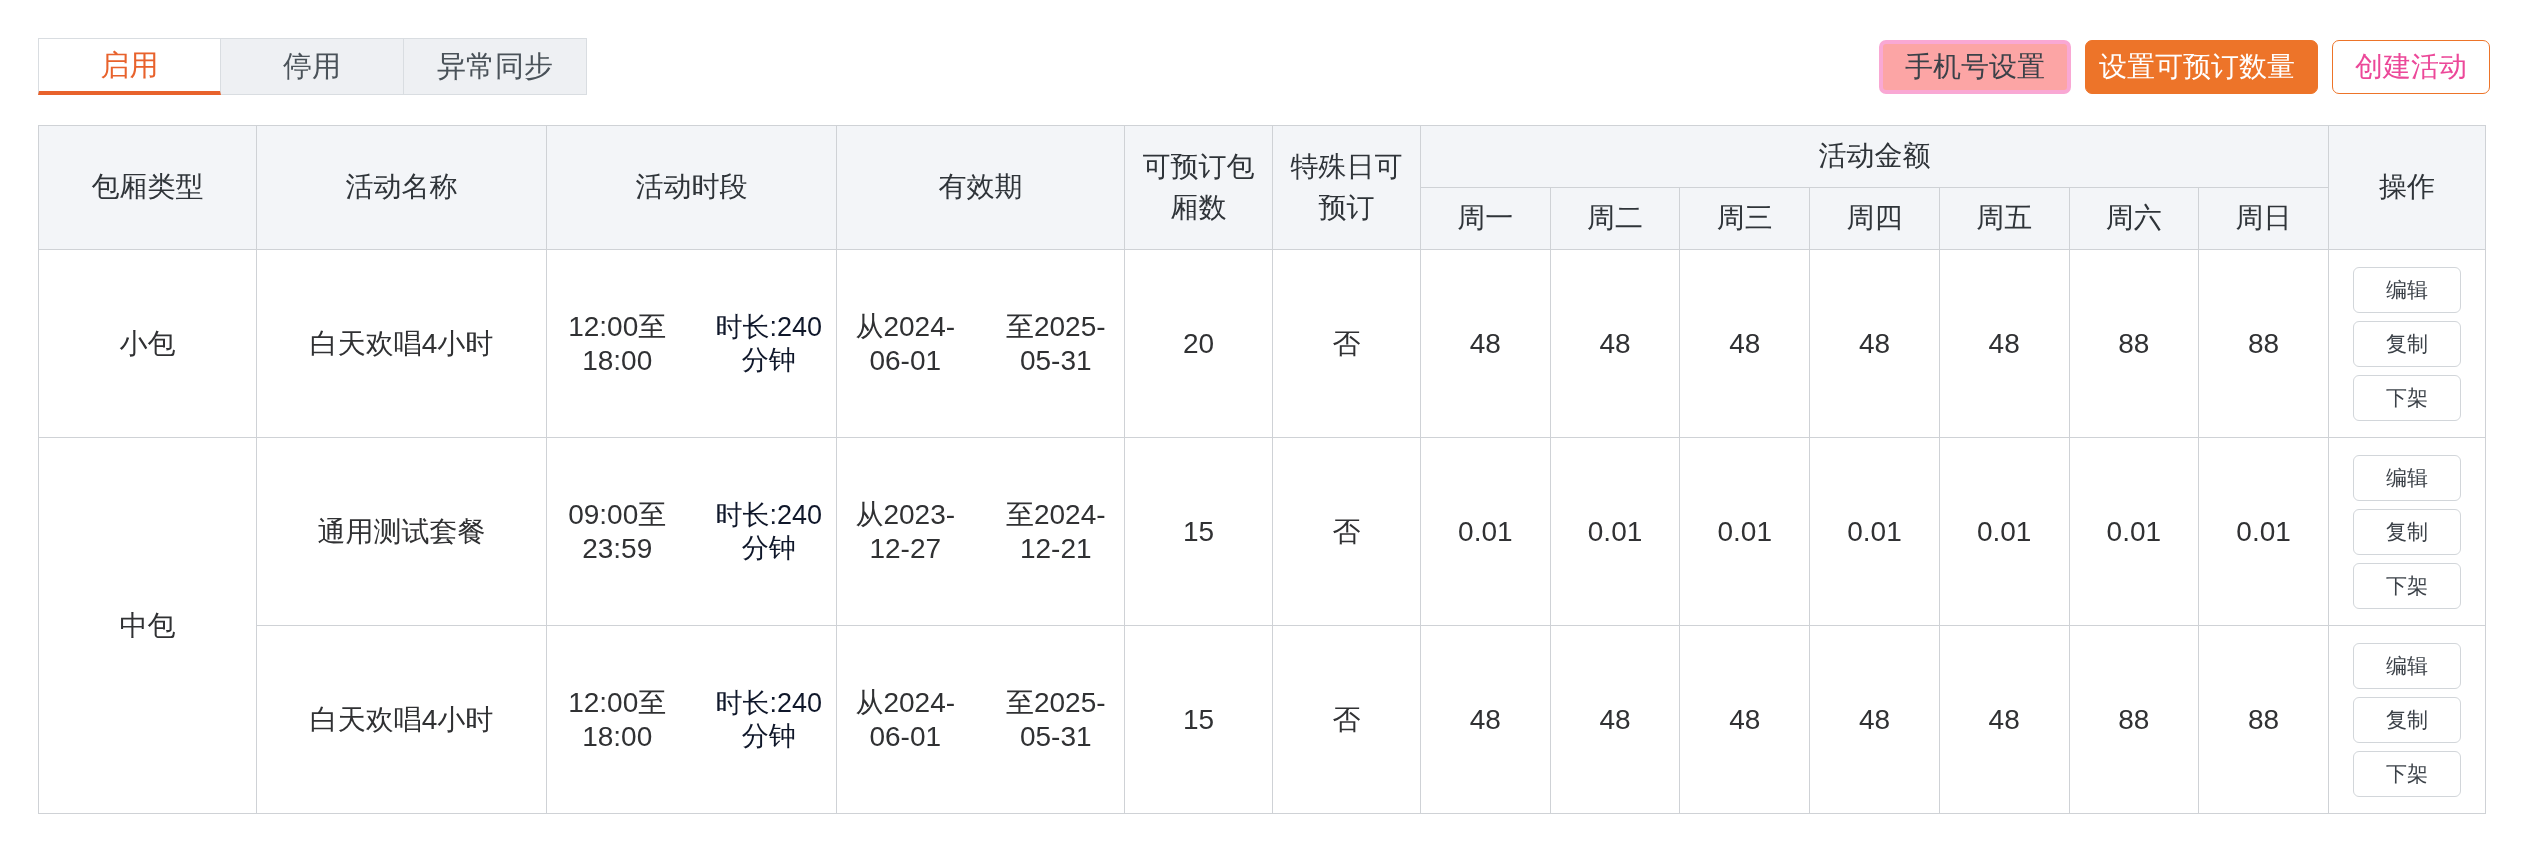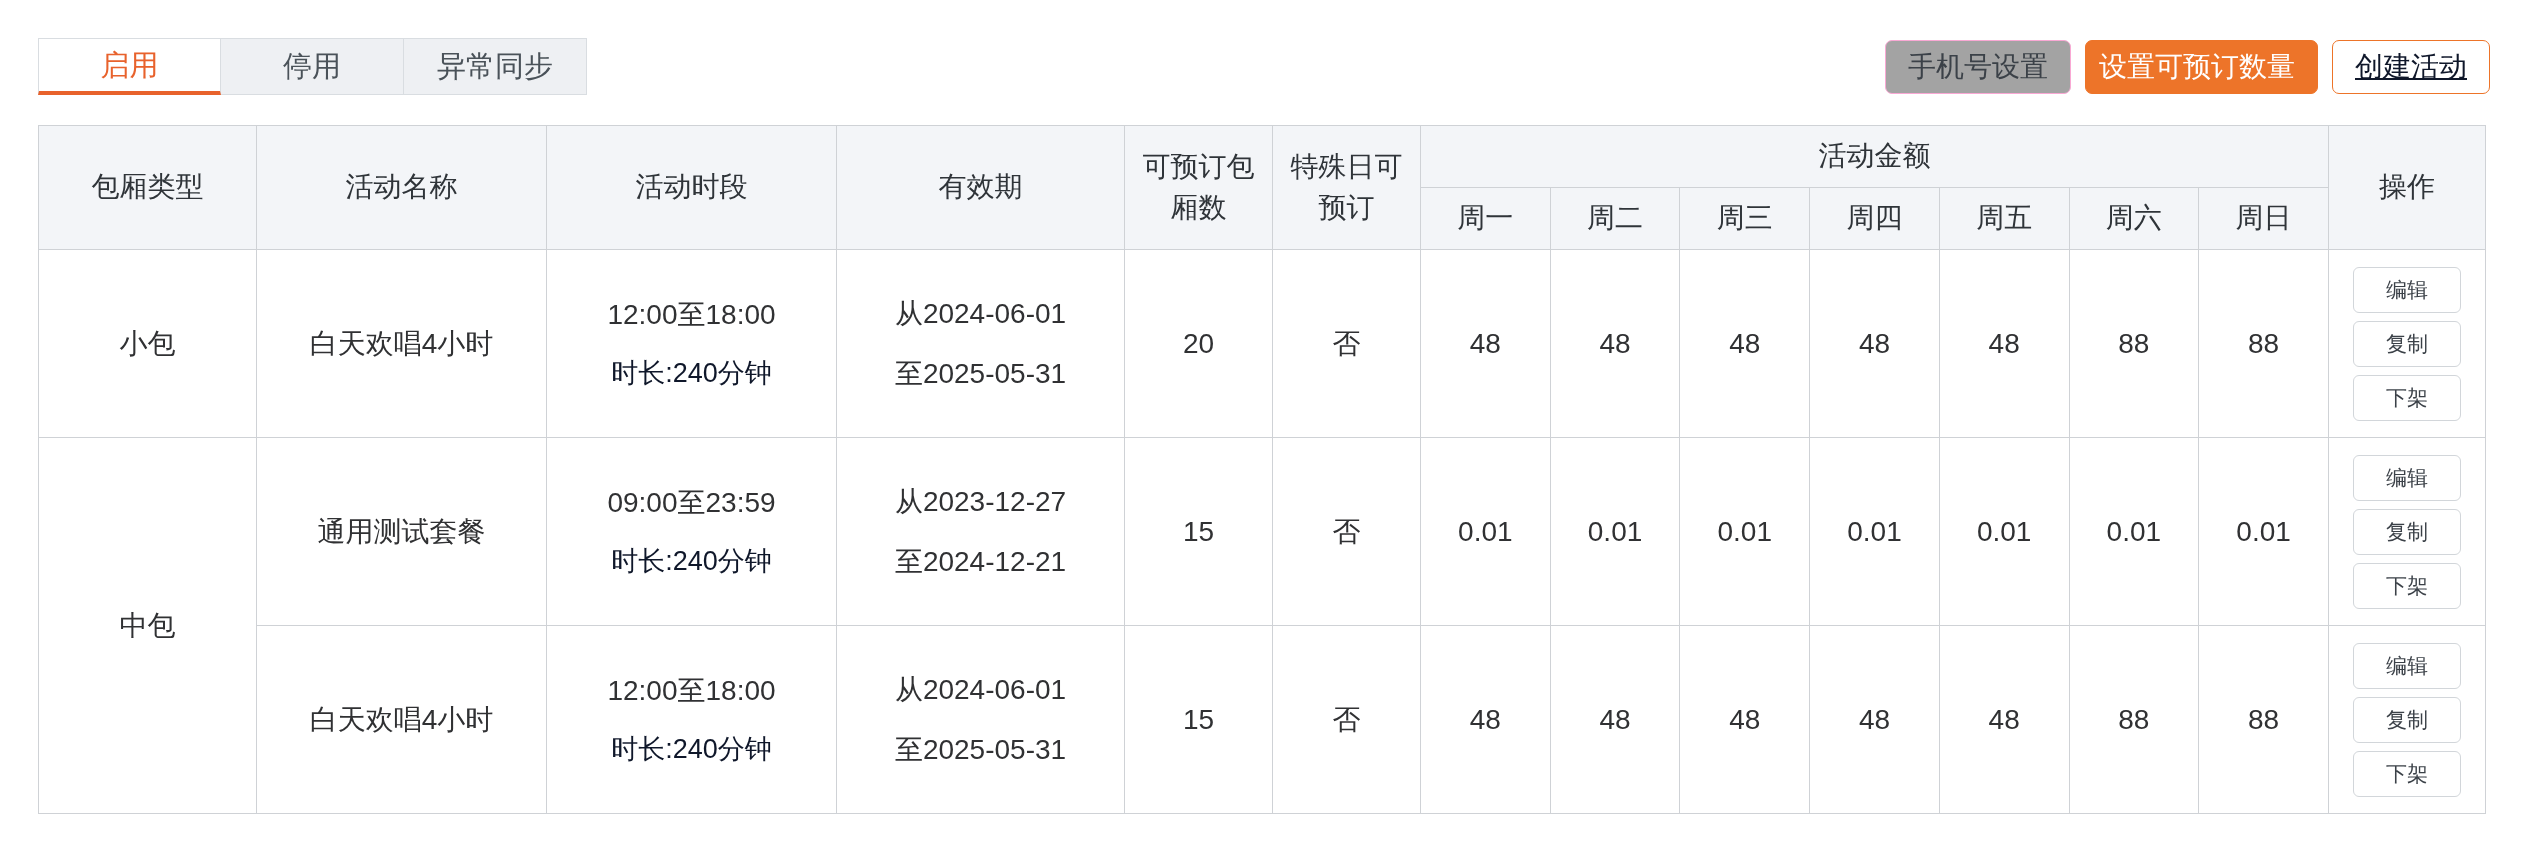--- a/index.html
+++ b/index.html
@@ -83,35 +83,34 @@
     align-items: center;
     justify-content: center;
     font-size: 28px;
     line-height: 1;
     border-radius: 7px;
     cursor: pointer;
     white-space: nowrap;
     font-family: inherit;
   }
   .btn-default {
-    background: #a3a3a3;
+    background: #fca5a5;
     color: #3b4148;
-    border: 1px solid #f9a8d4;
+    border: 4px solid #f9a8d4;
   }
   .btn-primary {
     background: #ed7429;
     color: #ffffff;
     border: 1px solid #ed7429;
     padding-left: 13px;
   }
   .btn-ghost {
     background: #ffffff;
-    color: #0f172a;
+    color: #ec4899;
     border: 1px solid #ed7429;
-    text-decoration: underline;
   }
 
   
   .table-wrap {
     position: absolute;
     left: 38px;
     top: 125px;
     width: 2448px;
     height: 727px;
     overflow: hidden;
@@ -154,21 +153,21 @@
 
   table.grid tbody td {
     font-size: 28px;
     color: #303133;
     padding: 12px 6px;
   }
   tbody tr { height: 188px; }
 
   .cell-stack {
     display: flex;
-    flex-direction: column;
+    flex-direction: row;
     align-items: center;
     justify-content: center;
     gap: 26px;
     line-height: 1.2;
   }
   .sub-muted {
     color: #0f172a;
     font-size: 27px;
   }
   .date-line { line-height: 1.2; }

